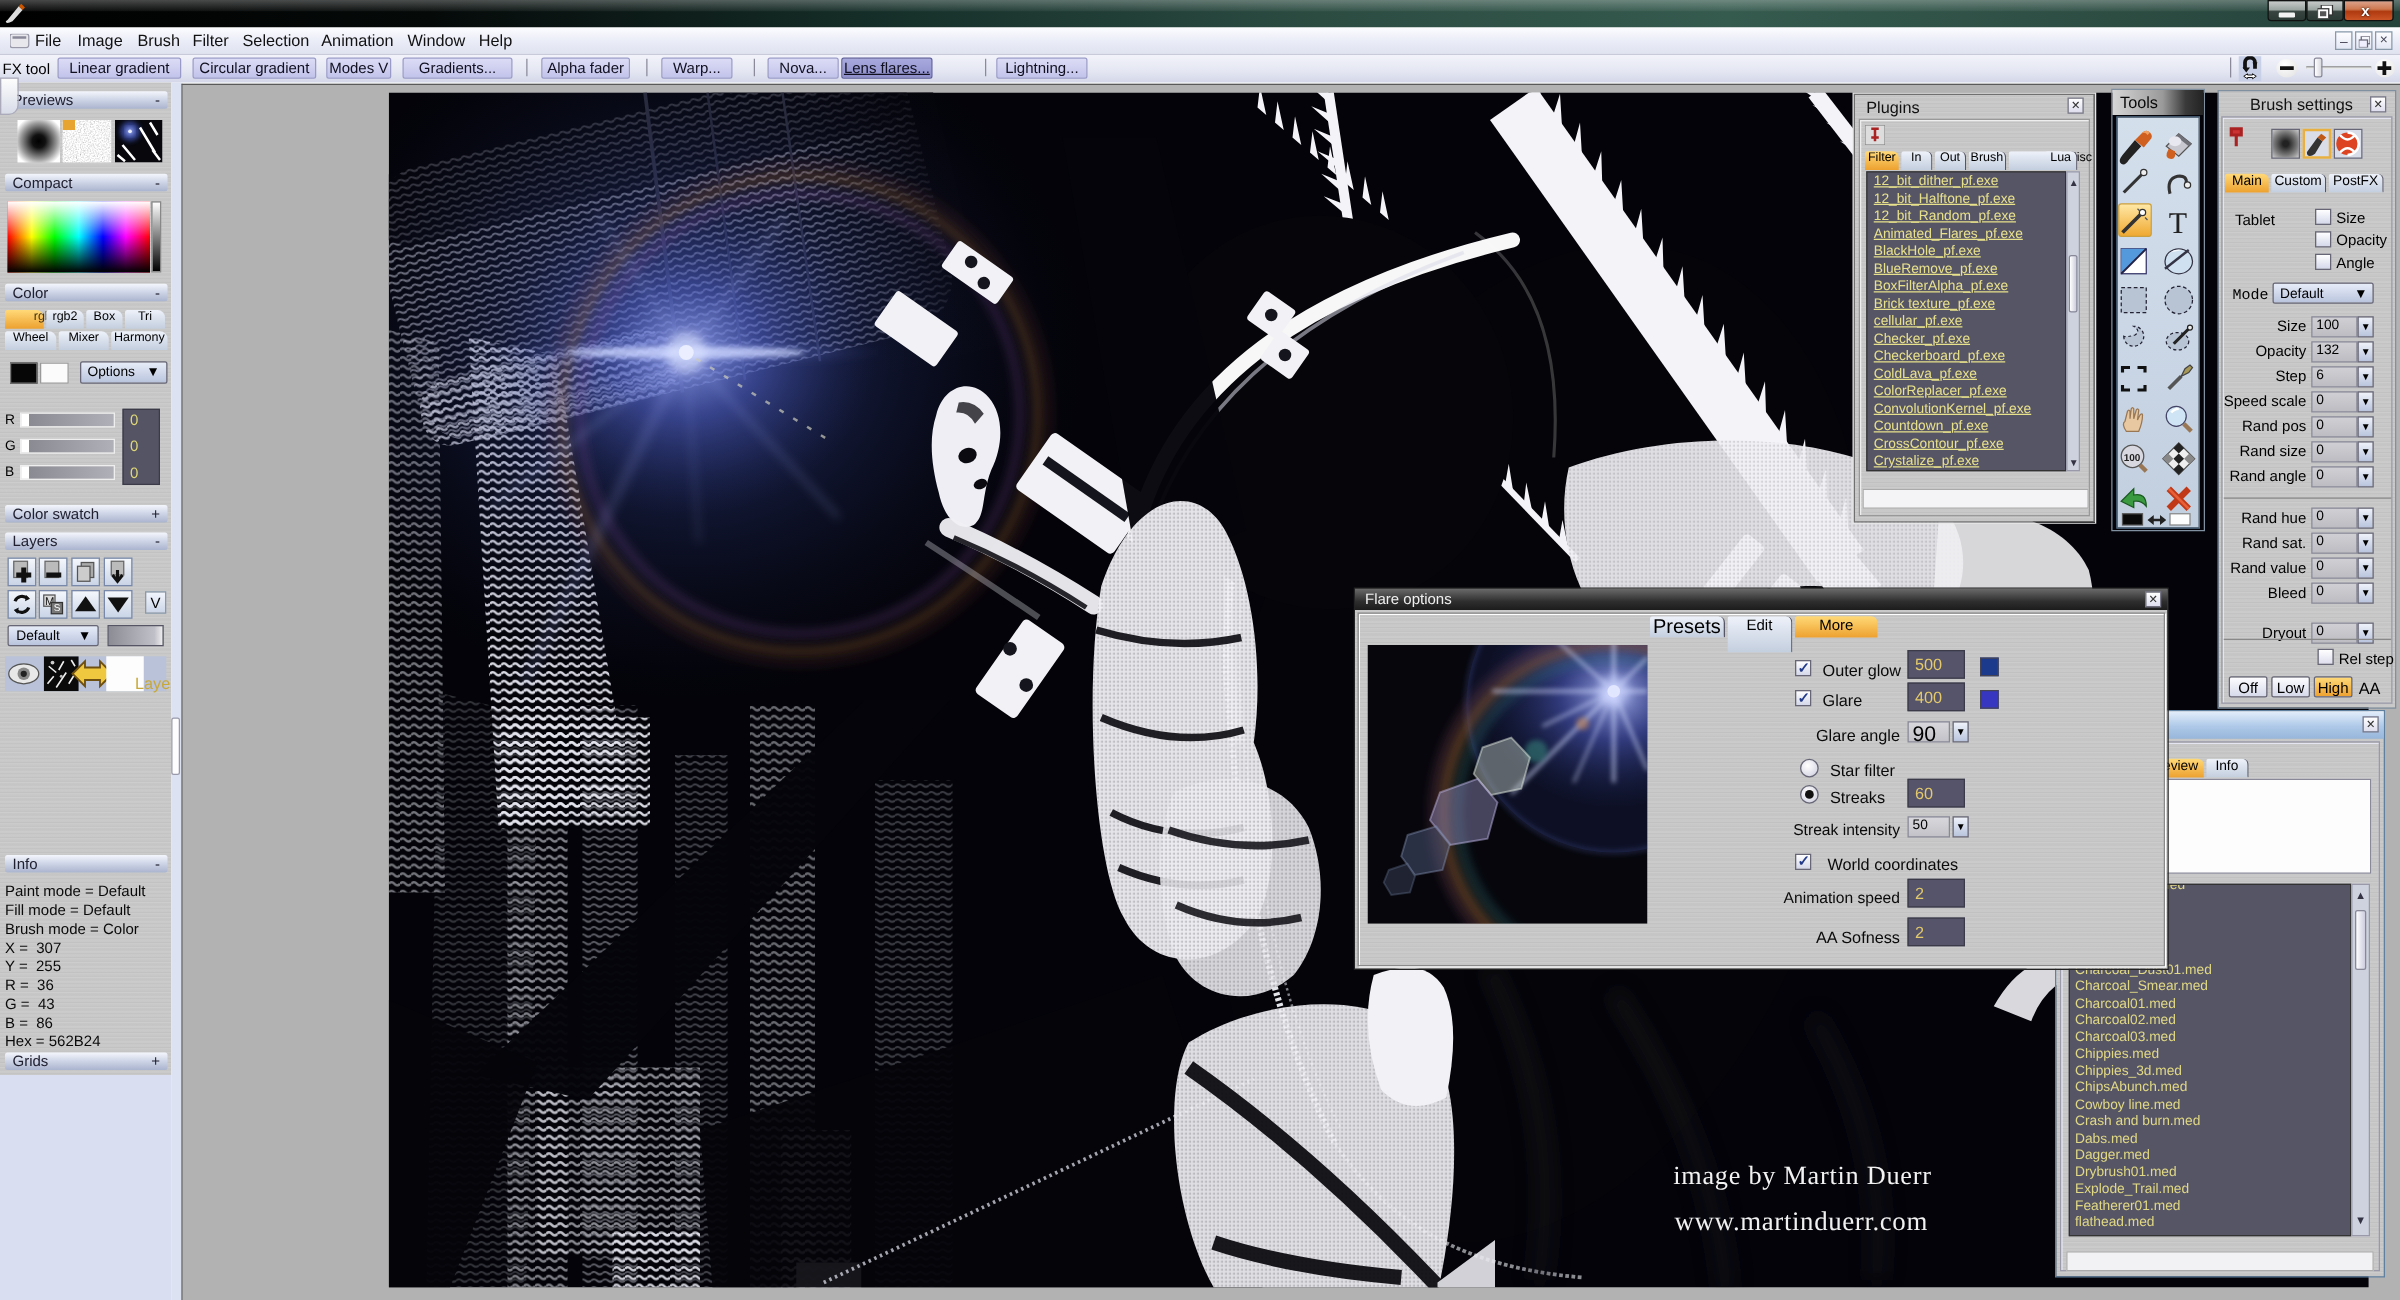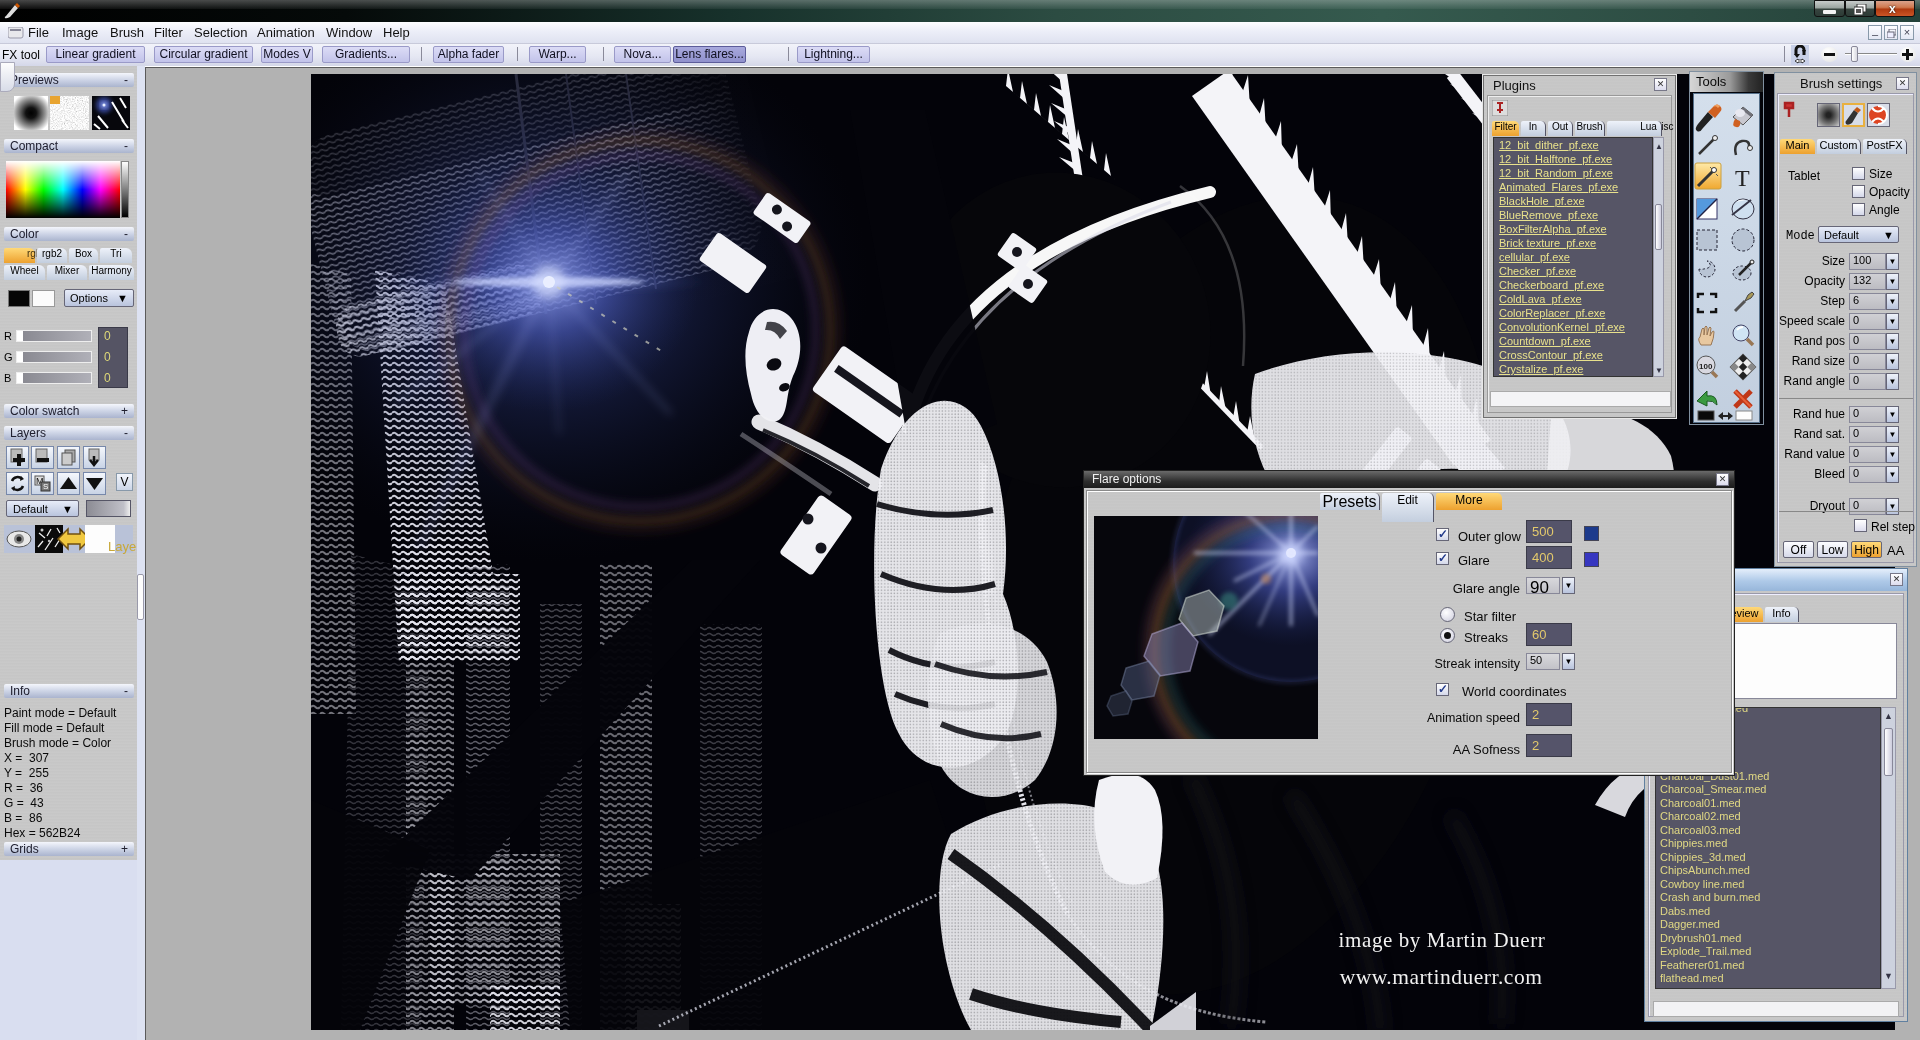--- a/index.html
+++ b/index.html
@@ -113,21 +113,21 @@
   <span class="tbtn" style="left:154px;width:99px;">Circular gradient</span>
   <span class="tbtn" style="left:261px;width:52px;">Modes V</span>
   <span class="tbtn" style="left:322px;width:88px;">Gradients...</span>
   <span class="tsep" style="left:421px;"></span>
   <span class="tbtn" style="left:433px;width:71px;">Alpha fader</span>
   <span class="tsep" style="left:517px;"></span>
   <span class="tbtn" style="left:529px;width:57px;">Warp...</span>
   <span class="tsep" style="left:603px;"></span>
   <span class="tbtn" style="left:614px;width:57px;">Nova...</span>
   <span class="tsep" style="left:687px;"></span>
-  <span class="tbtn sel" style="left:673px;width:73px;">Lens flares...</span>
+  <span class="tbtn sel" style="left:673px;width:73px;text-decoration:underline;">Lens flares...</span>
   <span class="tsep" style="left:788px;"></span>
   <span class="tbtn" style="left:797px;width:73px;">Lightning...</span>
   <span class="tsep" style="left:1784px;top:2px;height:16px;"></span>
   <div class="abs" style="left:1791px;top:1px;width:18px;height:20px;background:#c8d0e8;">
     <svg width="18" height="20">
         <path d="M5 10 V5 a4 4 0 0 1 8 0 v5" stroke="#111" stroke-width="3" fill="none"></path>
         <path d="M3 9 l3 4 3 -4Z M15 5 l-2 4 -2 -4" fill="#111"></path>
         <path d="M4 16 l3 -2 v1 h4 v-1 l3 2 -3 2 v-1 H7 v1Z" fill="#fff" stroke="#111" stroke-width=".8"></path>
       </svg>
   </div>

